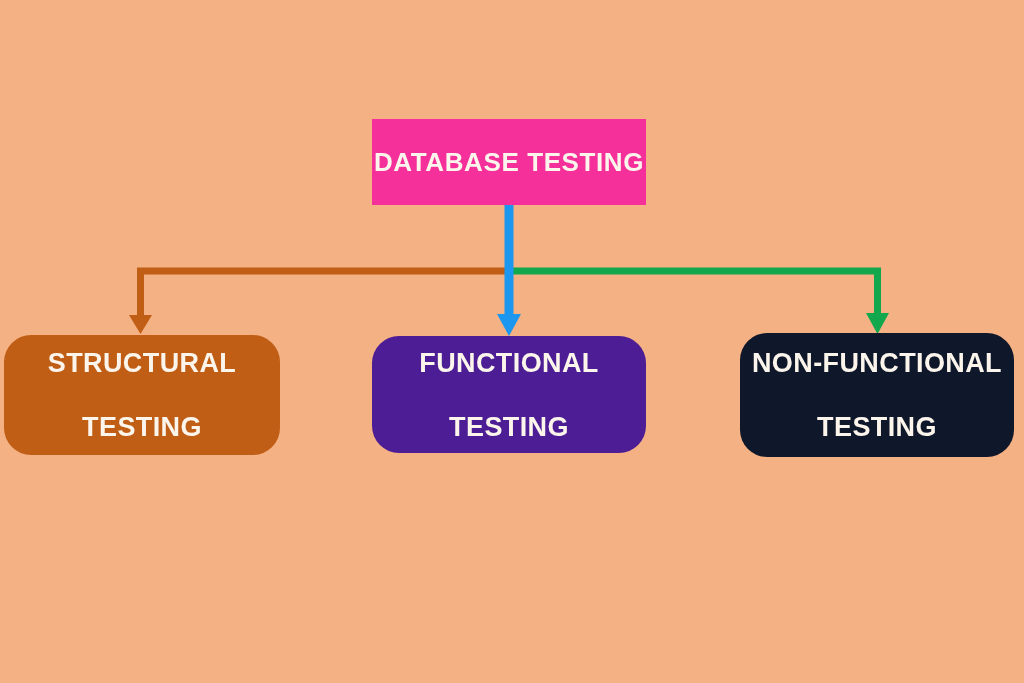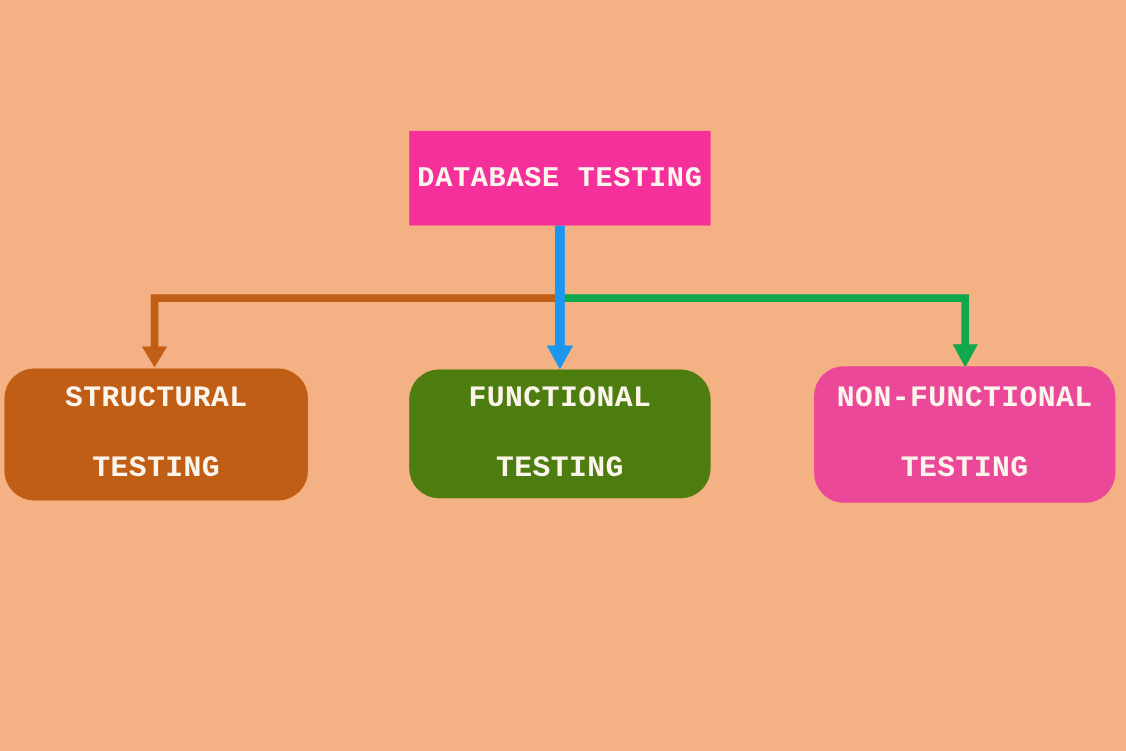--- a/index.html
+++ b/index.html
@@ -4,21 +4,21 @@
 <style>
   html, body {
     margin: 0;
     padding: 0;
   }
   .canvas {
     position: relative;
     width: 1024px;
     height: 683px;
     overflow: hidden;
-    font-family: Liberation Mono, monospace;
+    font-family: Liberation Sans, sans-serif;
   }
   .connectors {
     position: absolute;
     left: 0;
     top: 0;
     width: 1024px;
     height: 683px;
     pointer-events: none;
   }
   .node {
@@ -84,23 +84,23 @@
 
   <div class="node node-root" style="background-color: rgb(245, 48, 155);">
     <span class="label-line" style="color: rgb(252, 245, 236);">DATABASE TESTING</span>
   </div>
 
   <div class="node node-child node-structural" style="background-color: rgb(192, 94, 22);">
     <span class="label-line" style="color: rgb(252, 245, 236);">STRUCTURAL</span>
     <span class="label-line" style="color: rgb(252, 245, 236);">TESTING</span>
   </div>
 
-  <div class="node node-child node-functional" style="background-color: #4d7c0f; align-items: center;">
+  <div class="node node-child node-functional" style="background-color: #4c1d95; align-items: center;">
     <span class="label-line" style="color: rgb(252, 245, 236);">FUNCTIONAL</span>
     <span class="label-line" style="color: rgb(252, 245, 236);">TESTING</span>
   </div>
 
-  <div class="node node-child node-non-functional" style="background-color: #ec4899;">
+  <div class="node node-child node-non-functional" style="background-color: #0f172a;">
     <span class="label-line" style="color: rgb(252, 245, 236);">NON-FUNCTIONAL</span>
     <span class="label-line" style="color: rgb(252, 245, 236);">TESTING</span>
   </div>
 
 </div>
 
 </body></html>

